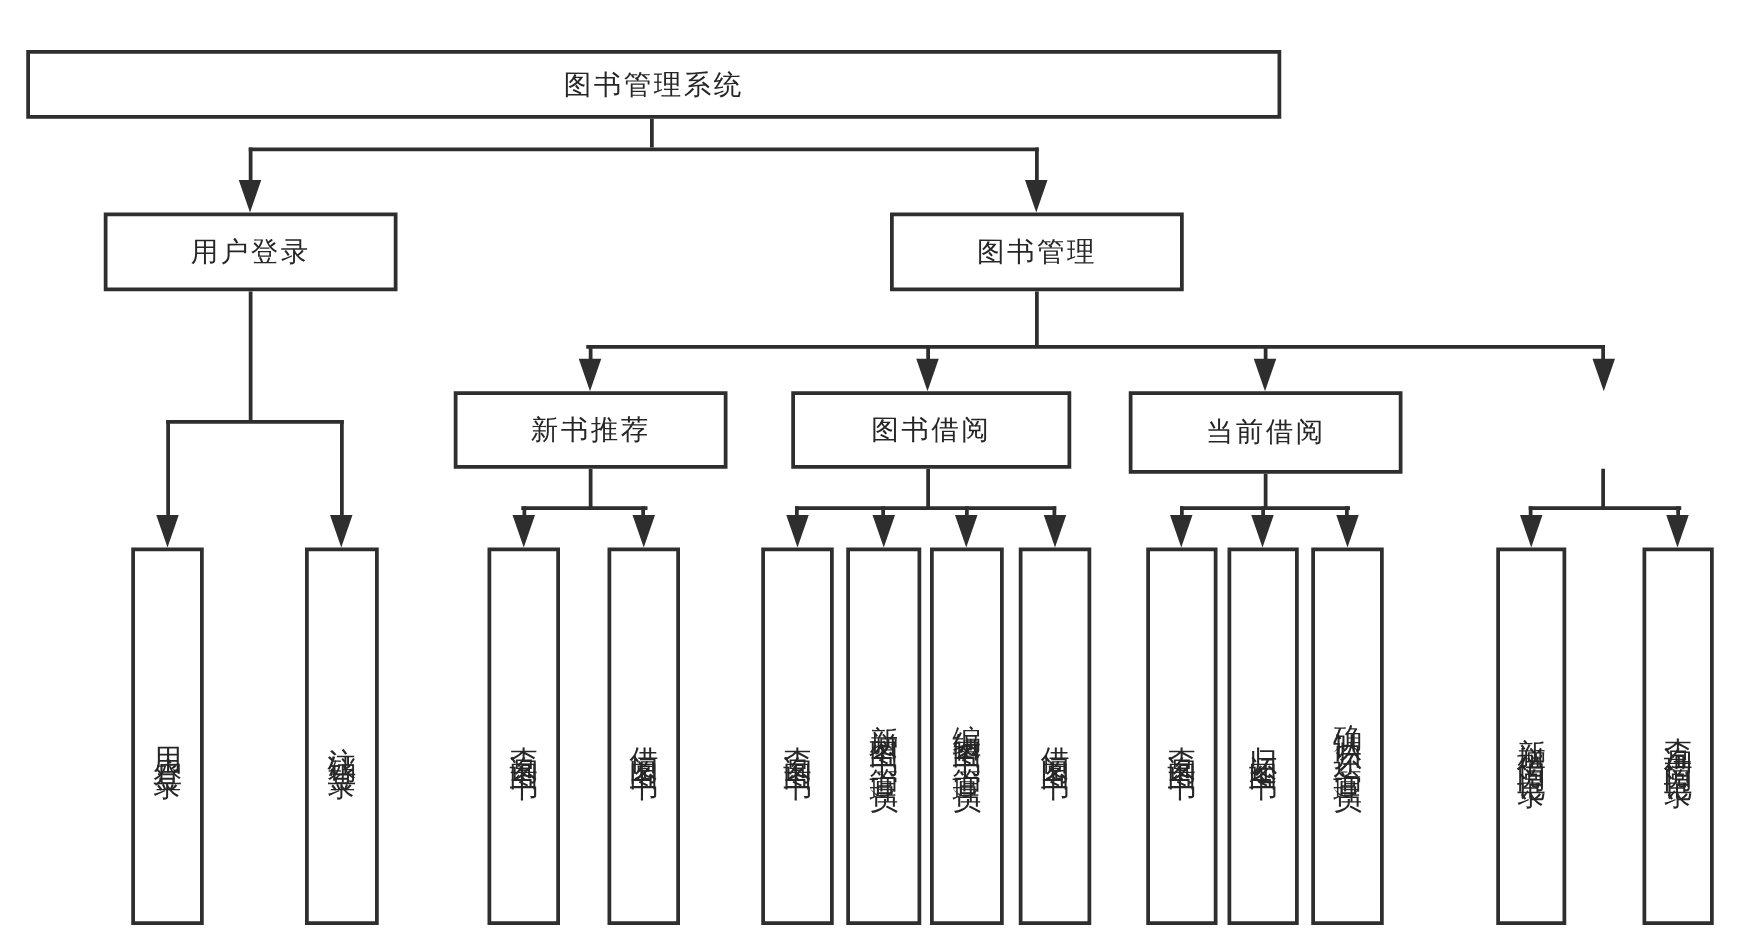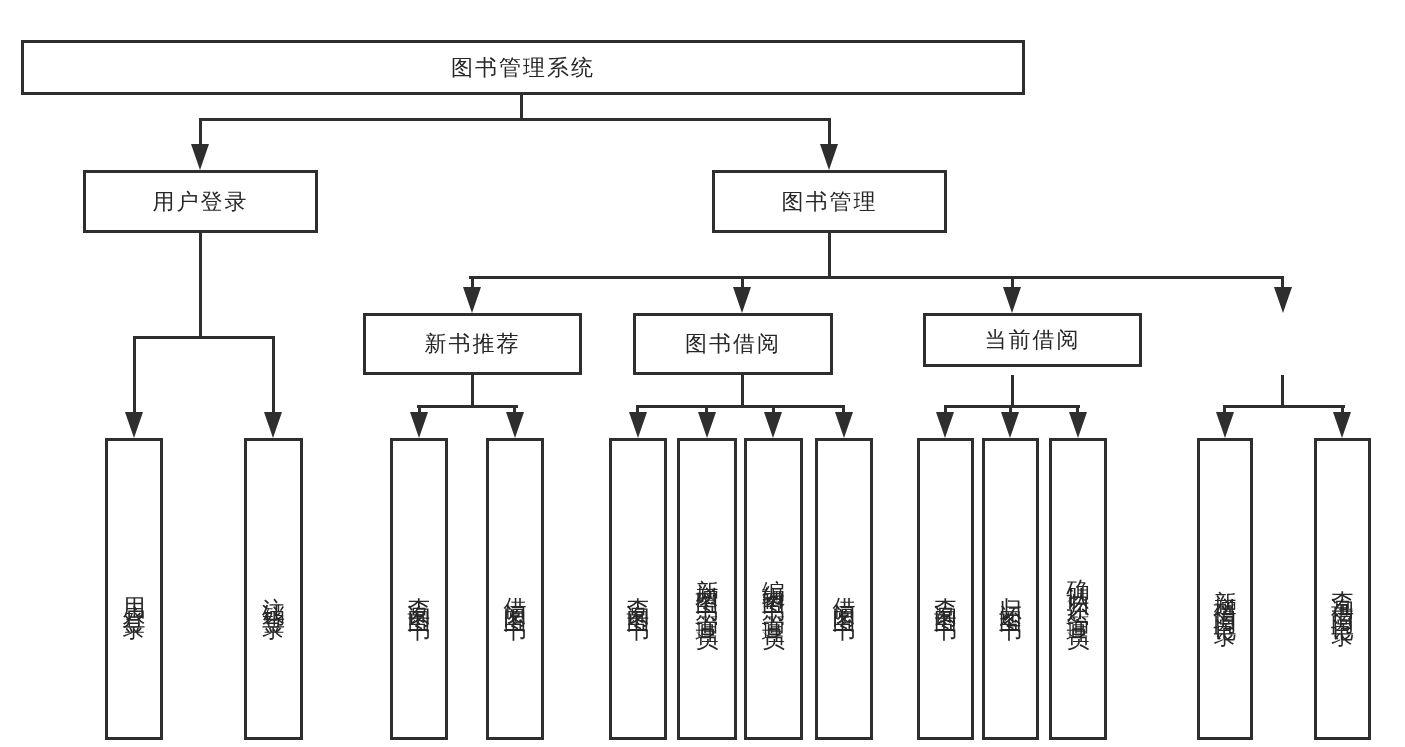--- a/index.html
+++ b/index.html
@@ -61,22 +61,22 @@
 <body>
 
 <div id="stage">
 
   <div class="box h" style="left:21px;top:13px;width:1004px;height:55px;margin-top:27px;">图书管理系统</div>
 
   <div class="box h" style="left:83px;top:170px;width:235px;height:63px;">用户登录</div>
   <div class="box h" style="left:712px;top:170px;width:235px;height:63px;">图书管理</div>
 
   <div class="box h" style="left:363px;top:313px;width:219px;height:62px;">新书推荐</div>
-  <div class="box h" style="left:633px;top:313px;width:200px;height:62px;">图书借阅</div>
-  <div class="box h" style="left:903px;top:313px;width:219px;height:54px;margin-left:20px;">当前借阅</div>
+  <div class="box h" style="left:633px;top:313px;width:224px;height:62px;">图书借阅</div>
+  <div class="box h" style="left:903px;top:313px;width:219px;height:66px;">当前借阅</div>
 
   <div class="box v" style="left:105px;top:438px;width:58px;height:302px;">用户登录</div>
   <div class="box v" style="left:244px;top:438px;width:59px;height:302px;">注销登录</div>
 
   <div class="box v" style="left:390px;top:438px;width:58px;height:302px;">查询图书</div>
   <div class="box v" style="left:486px;top:438px;width:58px;height:302px;">借阅图书</div>
 
   <div class="box v" style="left:609px;top:438px;width:58px;height:302px;">查询图书</div>
   <div class="box v" style="left:677px;top:438px;width:60px;height:302px;">新增图书（管理员）</div>
   <div class="box v" style="left:744px;top:438px;width:59px;height:302px;">编辑图书（管理员）</div>

